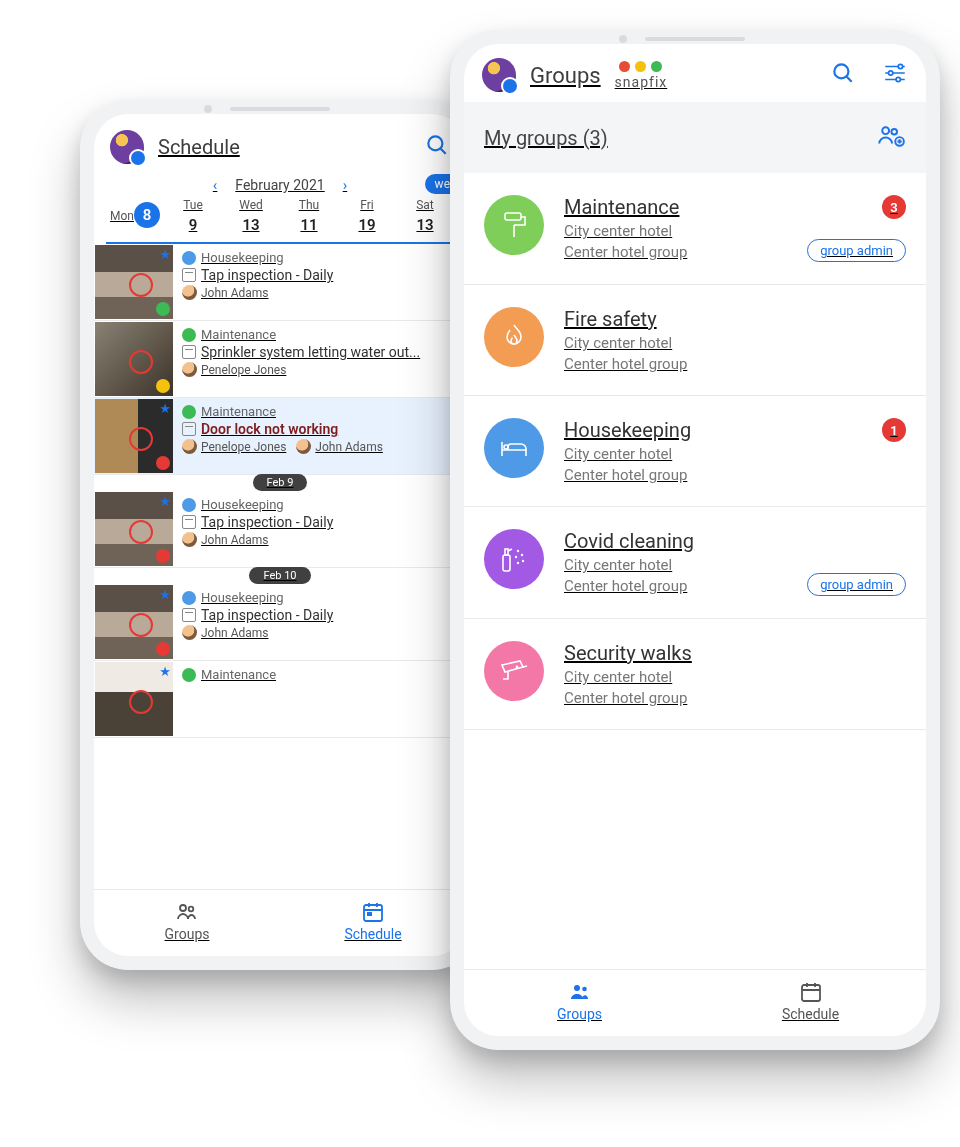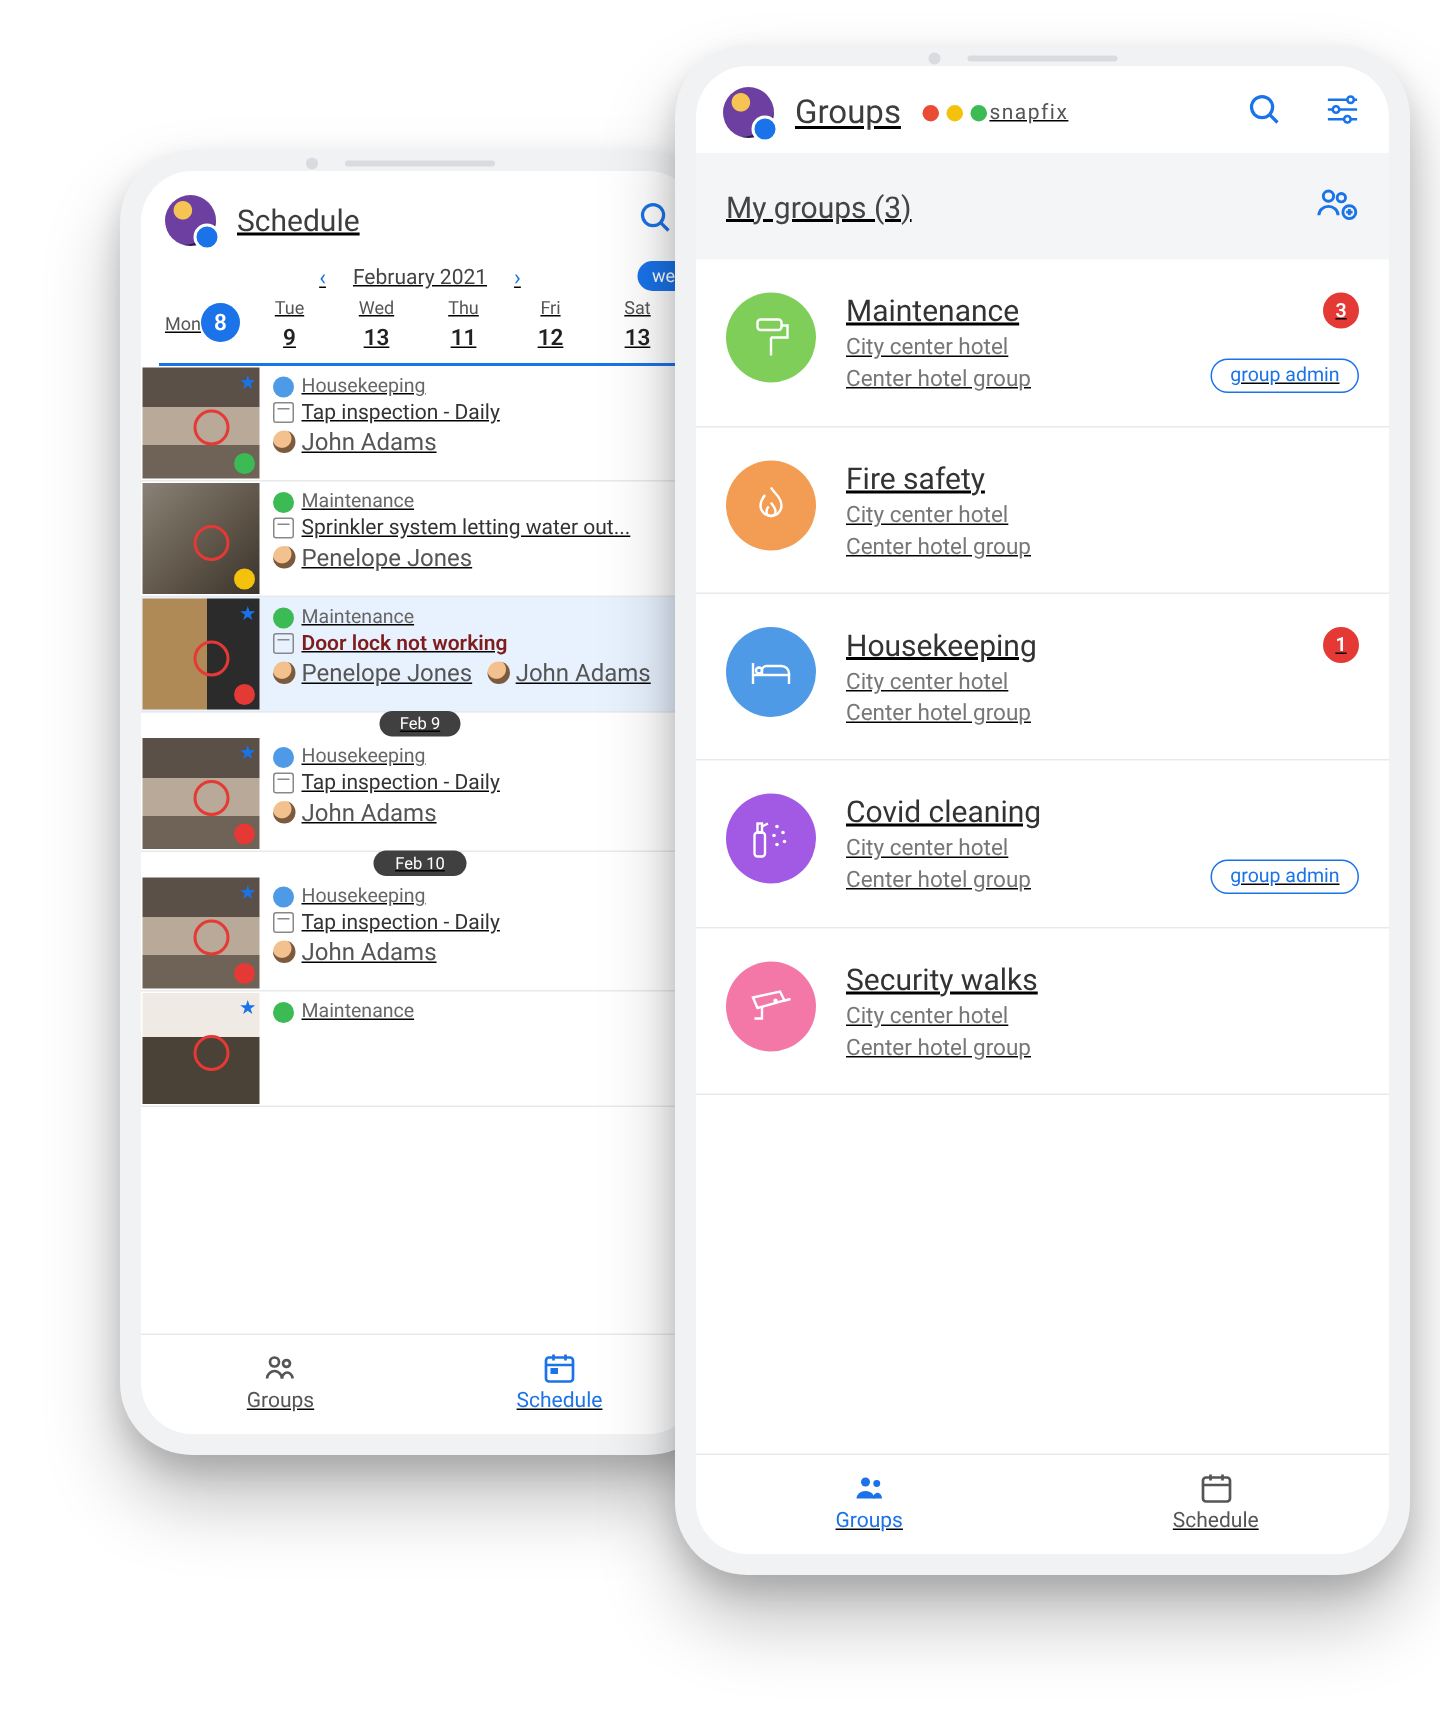--- a/index.html
+++ b/index.html
@@ -15,21 +15,21 @@
   .phone2 { left: 450px; top: 30px; width: 490px; height: 1020px; z-index: 2; }
 
   
   .app-header { display: flex; align-items: center; padding: 14px 18px 10px; gap: 14px; }
   .avatar { width: 34px; height: 34px; border-radius: 50%; background: radial-gradient(circle at 35% 30%, #f6c453 0 18%, #6c3fa0 20% 70%, #2d1b4a 72% 100%); position: relative; flex-shrink: 0; }
   .avatar::after { content:""; position:absolute; right:-3px; bottom:-3px; width:14px; height:14px; border-radius:50%; background:#1a73e8; border:2px solid #fff; }
   .header-title { font-size: 22px; color:#3d3d3d; font-weight: 400; flex:0 0 auto; }
   .header-spacer{flex:1;}
   .search-icon svg, .filter-icon svg { width:26px; height:26px; stroke:#1a73e8; fill:none; stroke-width:2; }
   .filter-icon svg{stroke-width:1.6;}
-  .logo { display:flex; flex-direction:row; align-items:center; gap:2px; margin: 0 auto; }
+  .logo { display:flex; flex-direction:column; align-items:center; gap:2px; margin: 0 auto; }
   .logo-dots{display:flex;gap:5px;}
   .logo-dots span{width:11px;height:11px;border-radius:50%;}
   .d-red{background:#e94b35;} .d-yel{background:#f4c20d;} .d-grn{background:#3cba54;}
   .logo-text{font-size:14px;letter-spacing:1px;color:#555;}
 
   
   .groups-sub{background:#f4f5f7;padding:18px 20px;display:flex;align-items:center;color:#444;font-size:20px;}
   .add-group-icon svg{width:30px;height:30px;stroke:#1a73e8;fill:none;stroke-width:1.8;}
   .group-list{flex:1;overflow:hidden;}
   .group-item{display:flex;align-items:flex-start;padding:22px 20px;border-bottom:1px solid #e8e9eb;gap:20px;}
@@ -75,21 +75,21 @@
   .task-body{flex:1;padding:6px 8px 4px;display:flex;flex-direction:column;gap:2px;font-size:13px;color:#444;}
   .t-row{display:flex;align-items:center;gap:5px;}
   .chip{width:14px;height:14px;border-radius:50%;display:inline-block;}
   .c-blue{background:#4e9ae6;} .c-green{background:#3cba54;}
   .t-cat{color:#666;font-size:13px;}
   .cal-mini{display:inline-flex;width:14px;height:14px;border:1.4px solid #888;border-radius:2px;position:relative;}
   .cal-mini::before{content:"";position:absolute;top:3px;left:2px;right:2px;border-top:1.4px solid #888;}
   .t-title{font-size:14px;color:#333;}
   .t-title.blue{color:#7f1d1d;font-weight:600;}
   .mini-av{width:15px;height:15px;border-radius:50%;background:radial-gradient(circle at 40% 35%,#f2c18d 0 45%,#7c5a3e 50% 100%);display:inline-block;}
-  .t-asg{display:flex;gap:10px;align-items:center;font-size:16px;color:#555;}
+  .t-asg{display:flex;gap:10px;align-items:center;font-size:12px;color:#555;}
   .t-asg .pair{display:flex;align-items:center;gap:4px;}
   .schedule-header{display:flex;align-items:center;padding:16px 16px 8px;gap:14px;}
   .schedule-header .header-title{font-size:20px;}
 </style>
 </head>
 <body>
 
 <div class="phone phone1">
   <div class="speaker"></div>
   <div class="screen">
@@ -110,21 +110,21 @@
         <span class="chev">‹</span>
         <span>February 2021</span>
         <span class="chev">›</span>
         <span class="week-pill">we</span>
       </div>
       <div class="days-row" id="days-row">
           <div class="day-col sel"><span>Mon</span><span class="dnum">8</span></div>
           <div class="day-col"><span>Tue</span><span class="dnum">9</span></div>
           <div class="day-col"><span>Wed</span><span class="dnum">13</span></div>
           <div class="day-col"><span>Thu</span><span class="dnum">11</span></div>
-          <div class="day-col"><span>Fri</span><span class="dnum">12</span></div>
+          <div class="day-col"><span>Fri</span><span class="dnum">19</span></div>
           <div class="day-col"><span>Sat</span><span class="dnum">13</span></div>
         </div>
     </div>
 
     <div class="task-list" id="task-list">
         <div class="task">
       <div class="thumb sink">
         <span class="star">★</span>
         <span class="dot-status ds-green"></span>
       </div>

